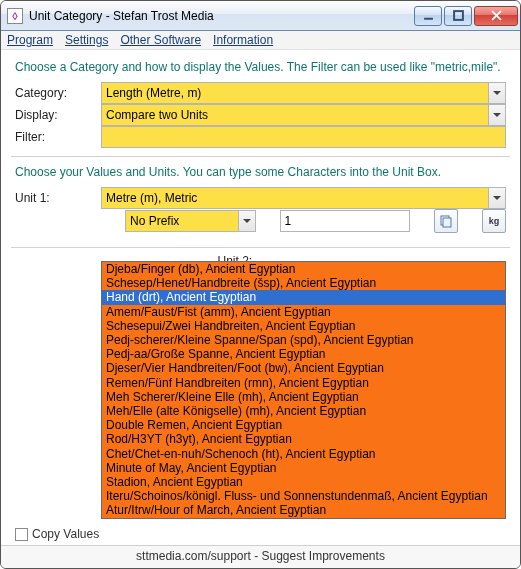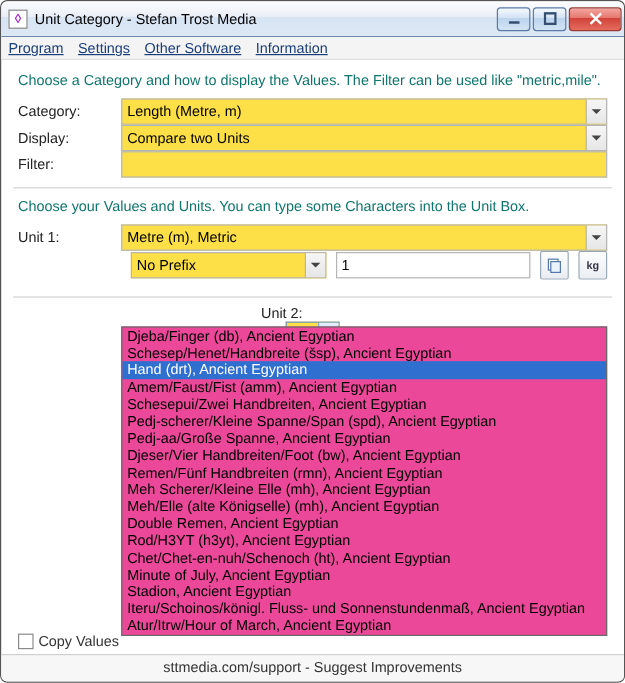--- a/index.html
+++ b/index.html
@@ -106,21 +106,21 @@
     content: "";
     width: 0; height: 0;
     border-left: 4px solid transparent;
     border-right: 4px solid transparent;
     border-top: 4px solid #444;
   }
   .sep {
     border-top: 1px solid #d2d2d2;
     margin: 8px -4px 6px -4px;
   }
-  .prefix-row { display: flex; align-items: center; margin-bottom: 6px; gap: 8px; }
+  .prefix-row { display: flex; align-items: center; margin-bottom: 6px; gap: 24px; }
   .prefix-combo { width: 134px; }
   .num-input {
     flex: 1;
     height: 22px;
     border: 1px solid #b5b5b5;
     padding: 0 4px;
     display: flex; align-items: center;
   }
   .icon-btn {
     width: 24px; height: 24px;
@@ -135,24 +135,24 @@
     border: 1px solid #6d95c0;
   }
   .unit2-combo .combo-arrow {
     background: linear-gradient(to bottom,#e2edfb,#c2d8f2);
     border-left-color: #8caad0;
   }
   
   .dropdown {
     position: absolute;
     left: 100px; 
-    top: 18px;
+    top: 7px;
     right: 0;
     border: 1px solid #6a6a6a;
-    background: #ec4899;
+    background: #f97316;
     z-index: 10;
     max-height: 260px;
     font-size: 12px;
   }
   .dropdown .item {
     padding: 0px 4px;
     line-height: 14.2px;
     white-space: nowrap;
     overflow: hidden;
     text-overflow: ellipsis;
@@ -292,21 +292,21 @@
         <div class="item">Schesepui/Zwei Handbreiten, Ancient Egyptian</div>
         <div class="item">Pedj-scherer/Kleine Spanne/Span (spd), Ancient Egyptian</div>
         <div class="item">Pedj-aa/Große Spanne, Ancient Egyptian</div>
         <div class="item">Djeser/Vier Handbreiten/Foot (bw), Ancient Egyptian</div>
         <div class="item">Remen/Fünf Handbreiten (rmn), Ancient Egyptian</div>
         <div class="item">Meh Scherer/Kleine Elle (mh), Ancient Egyptian</div>
         <div class="item">Meh/Elle (alte Königselle) (mh), Ancient Egyptian</div>
         <div class="item">Double Remen, Ancient Egyptian</div>
         <div class="item">Rod/H3YT (h3yt), Ancient Egyptian</div>
         <div class="item">Chet/Chet-en-nuh/Schenoch (ht), Ancient Egyptian</div>
-        <div class="item">Minute of July, Ancient Egyptian</div>
+        <div class="item">Minute of May, Ancient Egyptian</div>
         <div class="item">Stadion, Ancient Egyptian</div>
         <div class="item">Iteru/Schoinos/königl. Fluss- und Sonnenstundenmaß, Ancient Egyptian</div>
         <div class="item">Atur/Itrw/Hour of March, Ancient Egyptian</div>
       </div>
   </div>
 
   <div class="bottom">
     <div class="checkbox"></div>
     <span class="bottom-label">Copy Values</span>
   </div>

